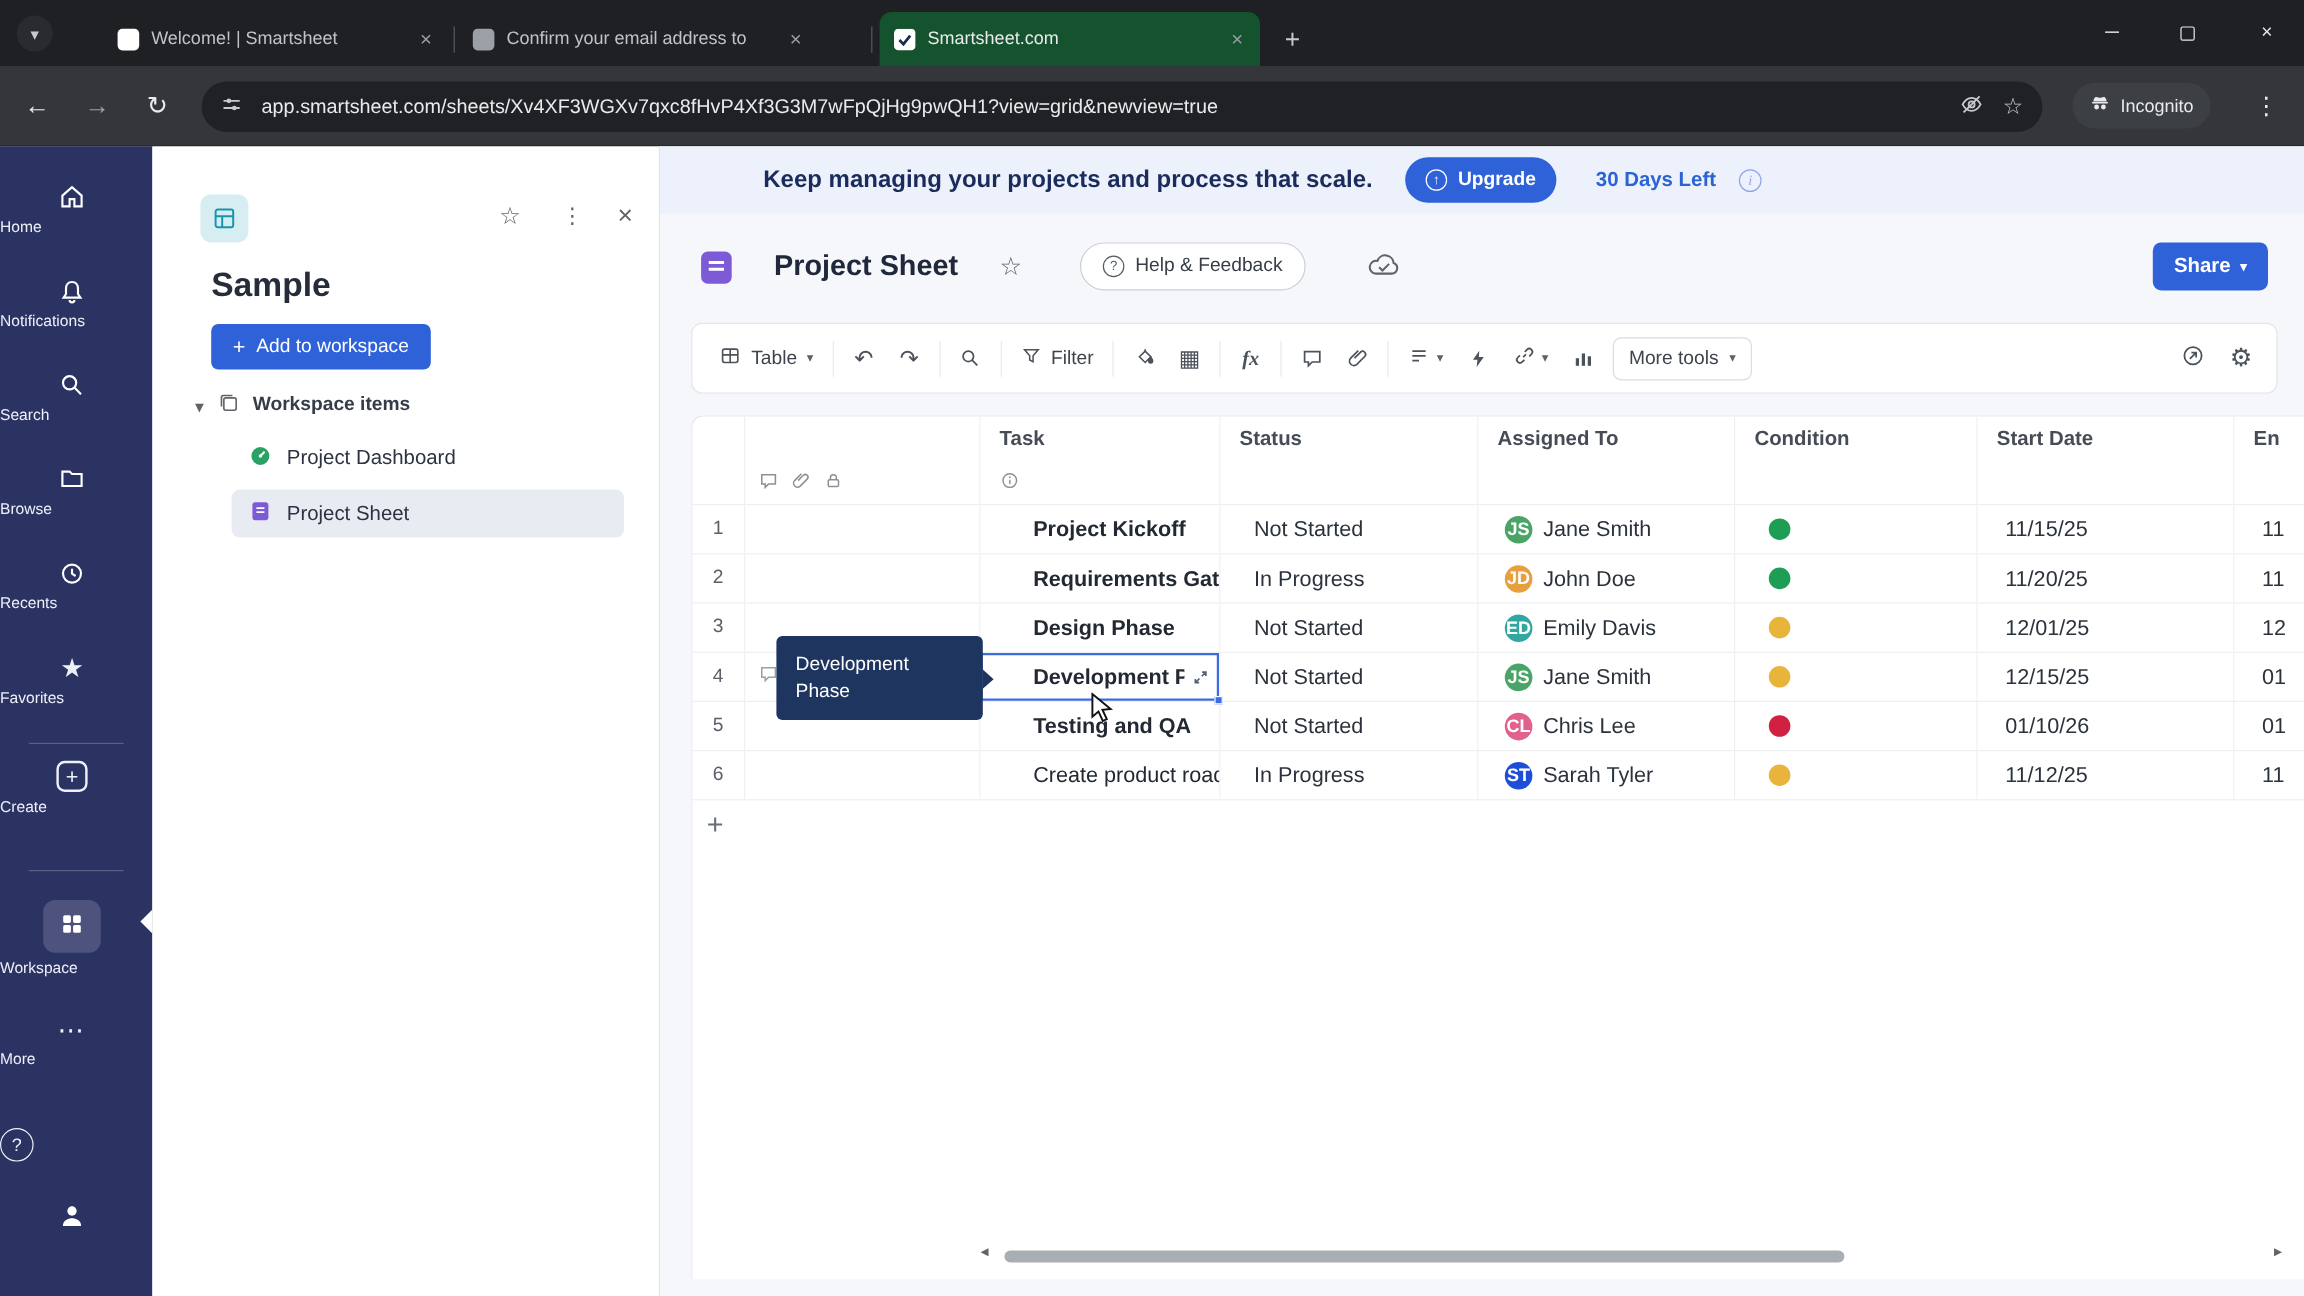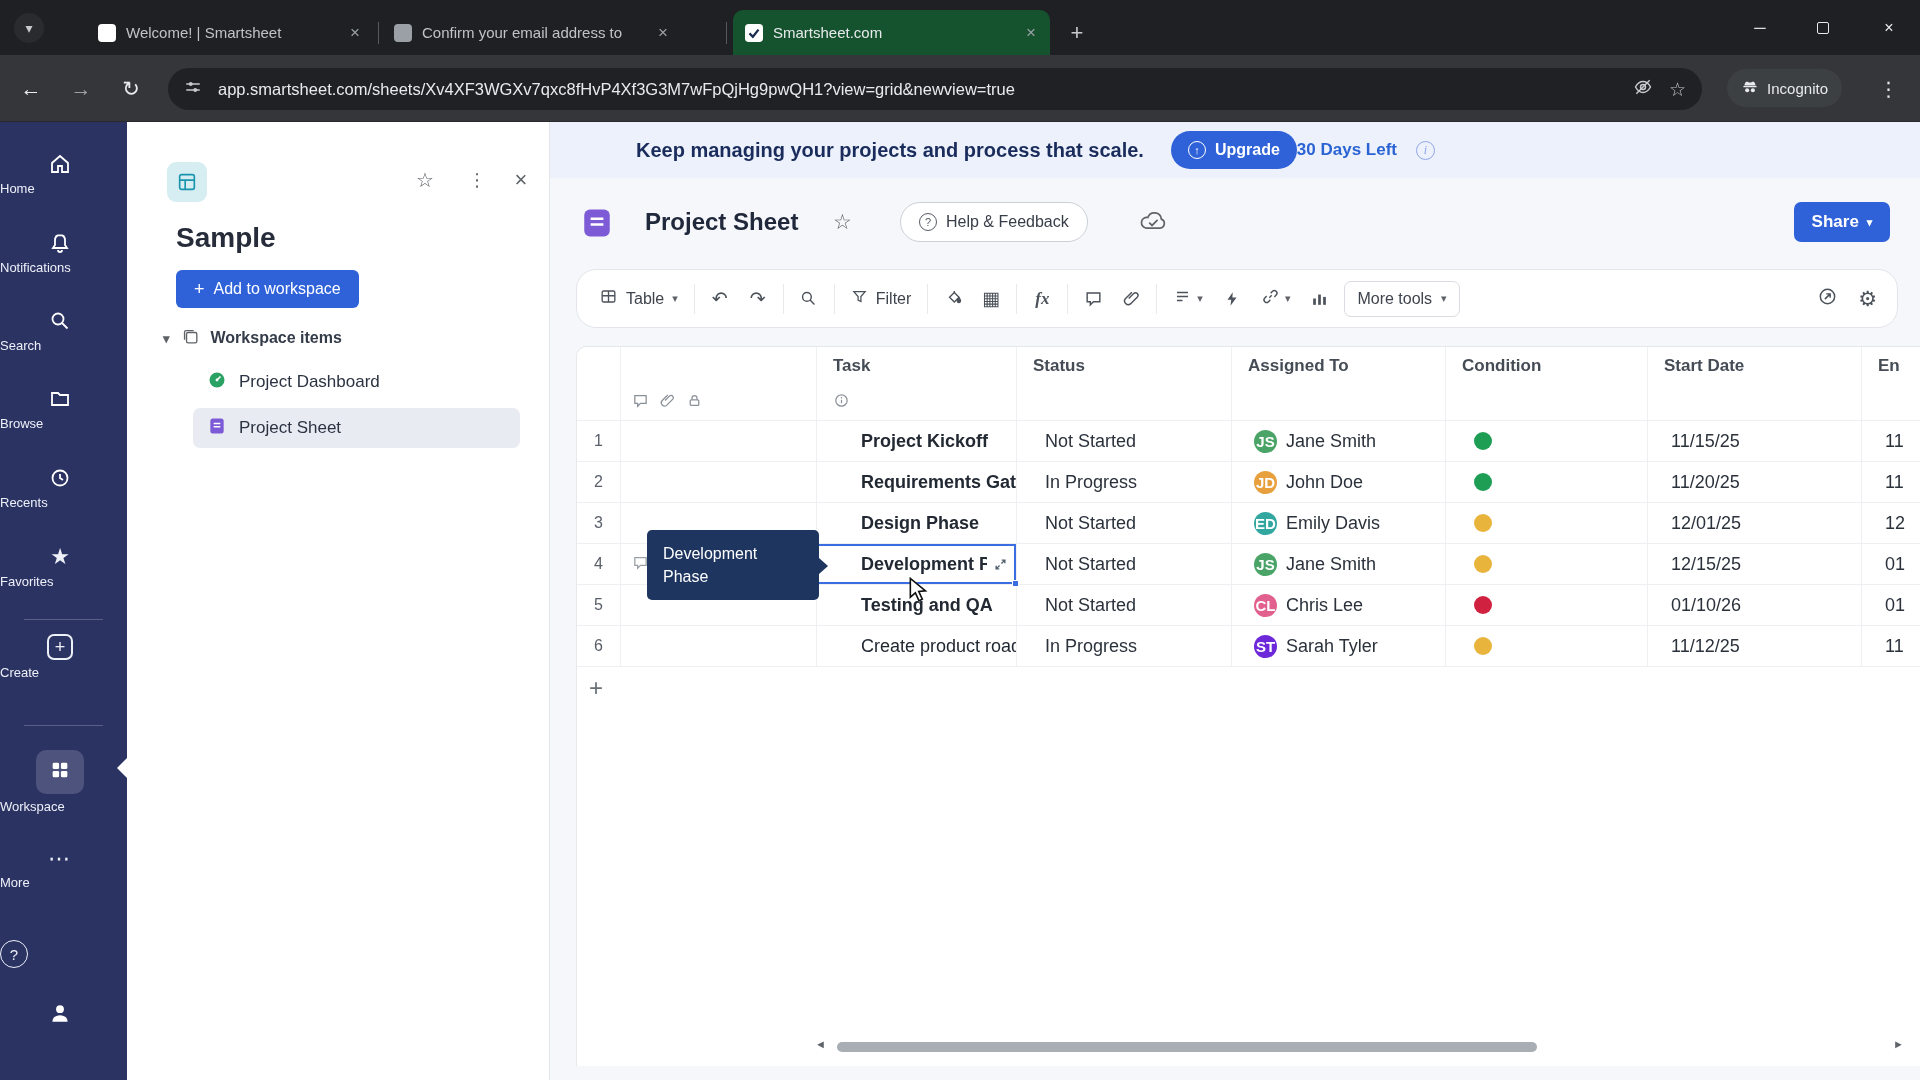--- a/index.html
+++ b/index.html
@@ -69,39 +69,39 @@
 
   
   .main{position:absolute;left:550px;top:122px;right:0;bottom:0;background:#f6f7fa}
   .banner{position:absolute;left:0;right:0;top:0;height:56px;background:#edf1fb;display:flex;
     align-items:center;padding-left:86px}
   .banner-msg{font-size:20px;font-weight:bold;color:#1a2c5c}
   .upgrade-btn{margin-left:27px;height:38px;border-radius:19px;background:#2f62d9;color:#fff;
     display:flex;align-items:center;gap:9px;padding:0 17px;font-size:16px;font-weight:bold}
   .up-circ{width:18px;height:18px;border:1.5px solid #fff;border-radius:50%;display:inline-flex;
     align-items:center;justify-content:center;font-size:11px}
-  .trial{font-size:17px;font-weight:bold;color:#2a63d4}
+  .trial{margin-left:33px;font-size:17px;font-weight:bold;color:#2a63d4}
   .info-ic{margin-left:19px;width:19px;height:19px;border:1.5px solid #8fa6ea;border-radius:50%;color:#8fa6ea;
     display:inline-flex;align-items:center;justify-content:center;font-size:12px;font-style:italic;font-family:"Liberation Serif",serif}
 
   .sheet-header{position:absolute;left:0;right:0;top:56px;height:91px}
   .sheet-tile{position:absolute;left:30px;top:28px}
   .sheet-title{position:absolute;left:95px;top:30px;font-size:24px;font-weight:bold;color:#20293c}
   .hdr-star{position:absolute;left:283px;top:32px;font-size:21px;color:#5f6368}
   .help-btn{position:absolute;left:350px;top:24px;height:40px;border:1px solid #cbd0d7;border-radius:21px;
     background:#fff;display:flex;align-items:center;gap:9px;padding:0 18px;font-size:16px;color:#373e48}
   .q-circ{width:18px;height:18px;border:1.5px solid #555b63;border-radius:50%;display:inline-flex;
     align-items:center;justify-content:center;font-size:11px;color:#555b63}
   .cloud-ic{position:absolute;left:588px;top:30px}
   .share-btn{position:absolute;right:30px;top:24px;height:40px;min-width:96px;border-radius:7px;background:#2f62d9;
     color:#fff;font-size:17px;font-weight:bold;display:flex;align-items:center;justify-content:center;gap:8px;padding:0 14px}
   .carat{font-size:11px}
 
   .toolbar{position:absolute;left:26px;right:22px;top:147px;height:59px;background:#fff;
-    border:1px solid #e3e5ea;border-radius:20px;display:flex;align-items:center;padding:0 12px}
+    border:1px solid #e3e5ea;border-radius:9px;display:flex;align-items:center;padding:0 12px}
   .ti{display:flex;align-items:center;justify-content:center;width:38px;height:38px;color:#4c525a}
   .tsep{width:1px;height:30px;background:#e7e9ed;margin:0 6px}
   .tchip{display:flex;align-items:center;gap:8px;padding:0 10px;height:38px;font-size:16px;color:#3e444d}
   .mt-chip{display:flex;align-items:center;gap:9px;padding:0 12px;height:36px;font-size:16px;color:#3e444d;
     border:1px solid #d9dce1;border-radius:7px;margin-left:6px}
   .glyphic{font-size:19px;color:#4c525a}
   .fx{font-style:italic;font-weight:bold;font-size:17px;font-family:"Liberation Serif",serif}
   .tb-right{margin-left:auto;display:flex;align-items:center;gap:20px;padding-right:8px}
 
   
@@ -604,21 +604,21 @@
         <div class="cell c-start">01/10/26</div>
         <div class="cell c-end">01</div>
       </div>
 
       <div class="grow">
         <div class="cell c-num">6</div>
         <div class="cell c-ico"></div>
         <div class="cell c-task fw-normal">Create product roadmap</div>
         <div class="cell c-status">In Progress</div>
         <div class="cell c-asg">
-          <span class="avatar" style="background-color: #6d28d9;">ST</span>
+          <span class="avatar" style="background-color: #1d4ed8;">ST</span>
           <span>Sarah Tyler</span>
         </div>
         <div class="cell c-cond">
             <span class="dot" style="background-color: rgb(233, 180, 60);"></span>
           </div>
         <div class="cell c-start">11/12/25</div>
         <div class="cell c-end">11</div>
       </div>
 
       <div class="plus-row">

